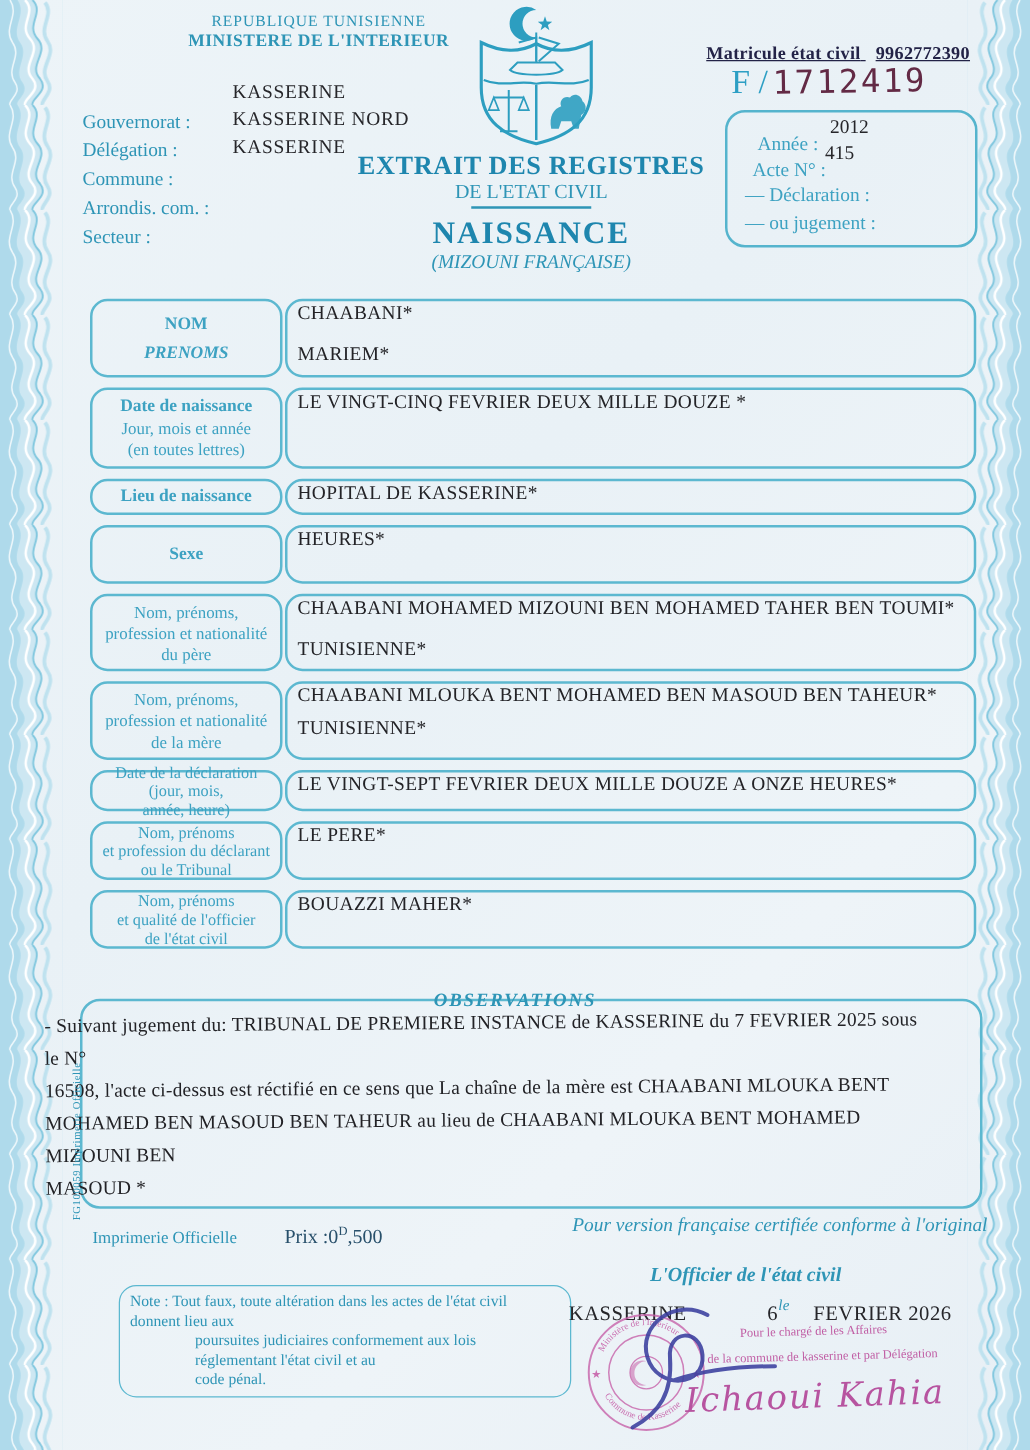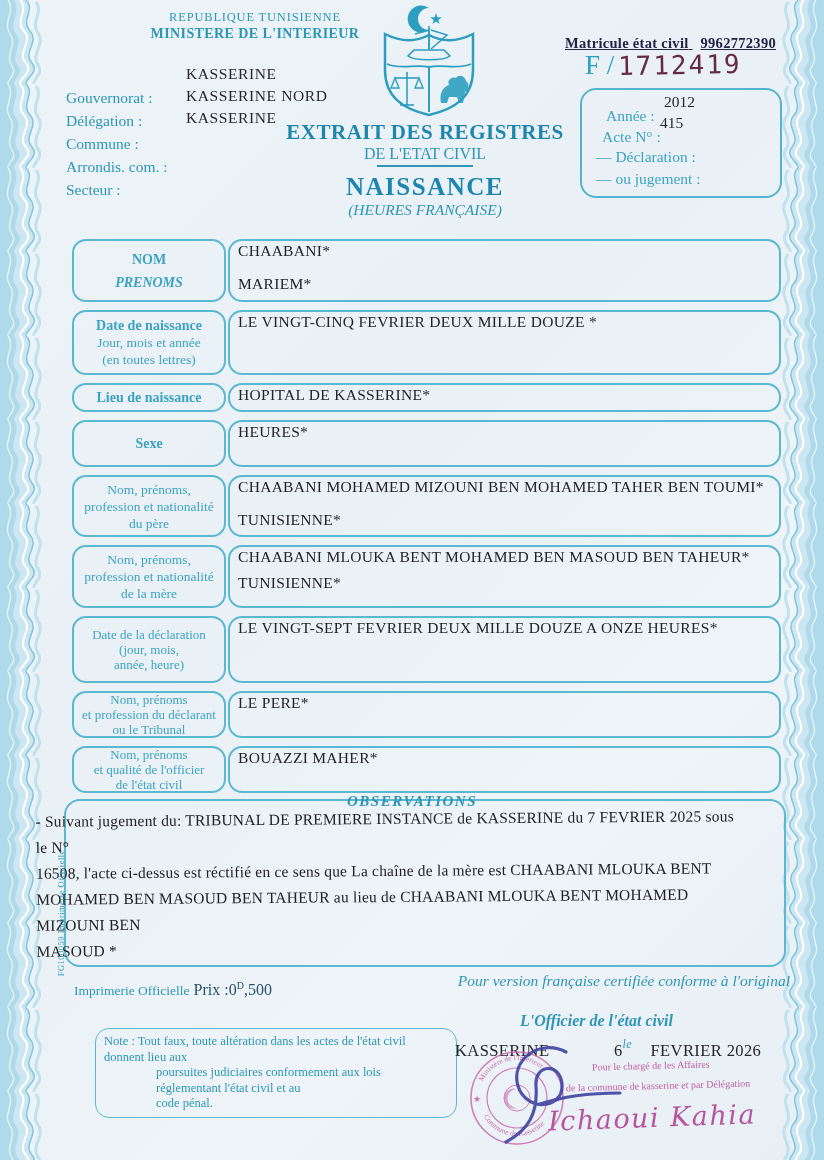--- a/index.html
+++ b/index.html
@@ -137,21 +137,21 @@
       <line x1="30" y1="101" x2="44" y2="101" stroke-width="1.6"></line>
       <path d="M71,99 C69,89 73,83 79,81 C77,77 81,72 86,74 C89,70 95,72 96,77 C100,80 99,86 95,88 L93,99 H89 L87,93 L79,93 L77,99 Z" fill="#2d9ec0" stroke="none" opacity="0.9"></path>
     </g>
   </svg>
 
   <div class="abs" style="left:255px;top:120px;width:340px;text-align:center;">
     <div class="t1 teal-dk">EXTRAIT DES REGISTRES</div>
     <div class="t2 teal">DE L'ETAT CIVIL</div>
     <div class="t-underline"></div>
     <div class="t3 teal-dk" style="margin-top:6px;">NAISSANCE</div>
-    <div class="t4 teal">(HEURES FRANÇAISE)</div>
+    <div class="t4 teal">(MIZOUNI FRANÇAISE)</div>
   </div>
 
   <div class="abs matricule navy" style="left:565px;top:35px;text-decoration:underline;">
     <span>Matricule état civil</span>
     <span style="margin-left:8px;">9962772390</span>
   </div>
   <div class="abs" style="left:585px;top:50px;">
     <span class="serial-f">F /</span>
     <span class="serial-num">1712419</span>
   </div>
@@ -224,21 +224,21 @@
         <span>Nom, prénoms,</span>
         <span>profession et nationalité</span>
         <span>de la mère</span>
       </div>
       <div class="cell-value">
         <span class="v">CHAABANI MLOUKA BENT MOHAMED BEN MASOUD BEN TAHEUR*</span>
         <span class="v v-gap" style="margin-top:8px;">TUNISIENNE*</span>
       </div>
     </div>
 
-    <div class="row" style="height:67px;">
+    <div class="row" style="height:33px;">
       <div class="cell-label" style="font-size:13px;line-height:15px;">
         <span>Date de la déclaration</span>
         <span>(jour, mois,</span>
         <span>année, heure)</span>
       </div>
       <div class="cell-value">
         <span class="v">LE VINGT-SEPT FEVRIER  DEUX MILLE DOUZE  A ONZE HEURES*</span>
       </div>
     </div>
 
@@ -270,21 +270,21 @@
   <div class="abs obs-text">
     <div>- Suivant jugement du: TRIBUNAL DE PREMIERE INSTANCE de KASSERINE du 7 FEVRIER 2025 sous le N°</div>
     <div>16508, l'acte ci-dessus est réctifié en ce sens que  La chaîne de la mère est CHAABANI MLOUKA BENT</div>
     <div>MOHAMED BEN MASOUD BEN TAHEUR au lieu de CHAABANI MLOUKA BENT MOHAMED MIZOUNI BEN</div>
     <div>MASOUD *</div>
   </div>
   <div class="abs side-code">FG100059  Imprimerie Officielle</div>
 
   <div class="abs" style="left:74px;top:980px;">
     <span class="imprimerie">Imprimerie Officielle</span>
-    <span class="prix" style=""><span>Prix :0</span><sup>D</sup><span>,500</span></span>
+    <span class="prix" style="margin-left:34px;"><span>Prix :0</span><sup>D</sup><span>,500</span></span>
   </div>
 
   <div class="abs note-box">
     <div>Note : Tout faux, toute altération dans les actes de l'état civil donnent lieu aux</div>
     <div class="note-ind">poursuites judiciaires conformement aux lois réglementant l'état civil et au</div>
     <div class="note-ind">code pénal.</div>
   </div>
 
   <div class="abs certified" style="left:420px;top:972px;width:370px;text-align:right;">Pour version française certifiée conforme à l'original</div>
   <div class="abs place-date" style="left:455px;top:993px;margin-top:48px;">

